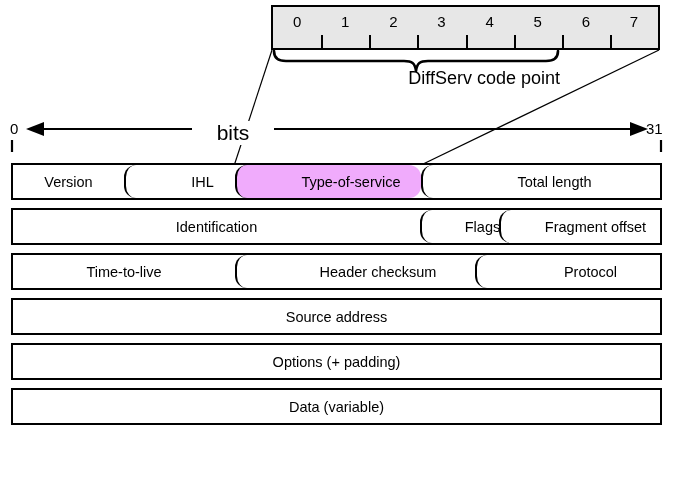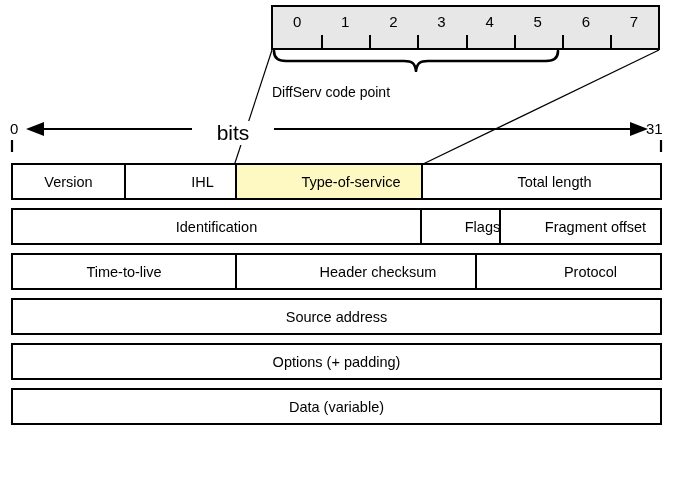--- a/index.html
+++ b/index.html
@@ -65,24 +65,24 @@
     left: 272px;
     top: 50px;
     width: 288px;
     height: 22px;
   }
   .brace svg { display: block; }
 
   .brace-label {
     position: absolute;
     left: 272px;
-    top: 84px;
+    top: 68px;
     width: 288px;
-    text-align: left;
-    font-size: 14px;
+    text-align: right;
+    font-size: 18px;
     white-space: nowrap;
   }
 
   
   .connectors {
     position: absolute;
     left: 0; top: 0;
     width: 674px; height: 482px;
     pointer-events: none;
   }
@@ -131,27 +131,28 @@
     background: #ffffff;
   }
   .hcell {
     display: flex;
     align-items: center;
     justify-content: center;
     box-sizing: border-box;
     font-size: 14.5px;
     white-space: nowrap;
     position: relative;
+    border-radius: 12px;
   }
   .hcell + .hcell {
     border-left: 2px solid #000000;
     padding-left: 44px;
   }
   .hcell.shaded {
-    background: #fef9c3;
+    background: #f0abfc;
   }
 </style>
 </head>
 <body>
 
 <div id="diagram">
 
   <div class="bitscale">
     <div class="bitcell">
         <span>0</span>

